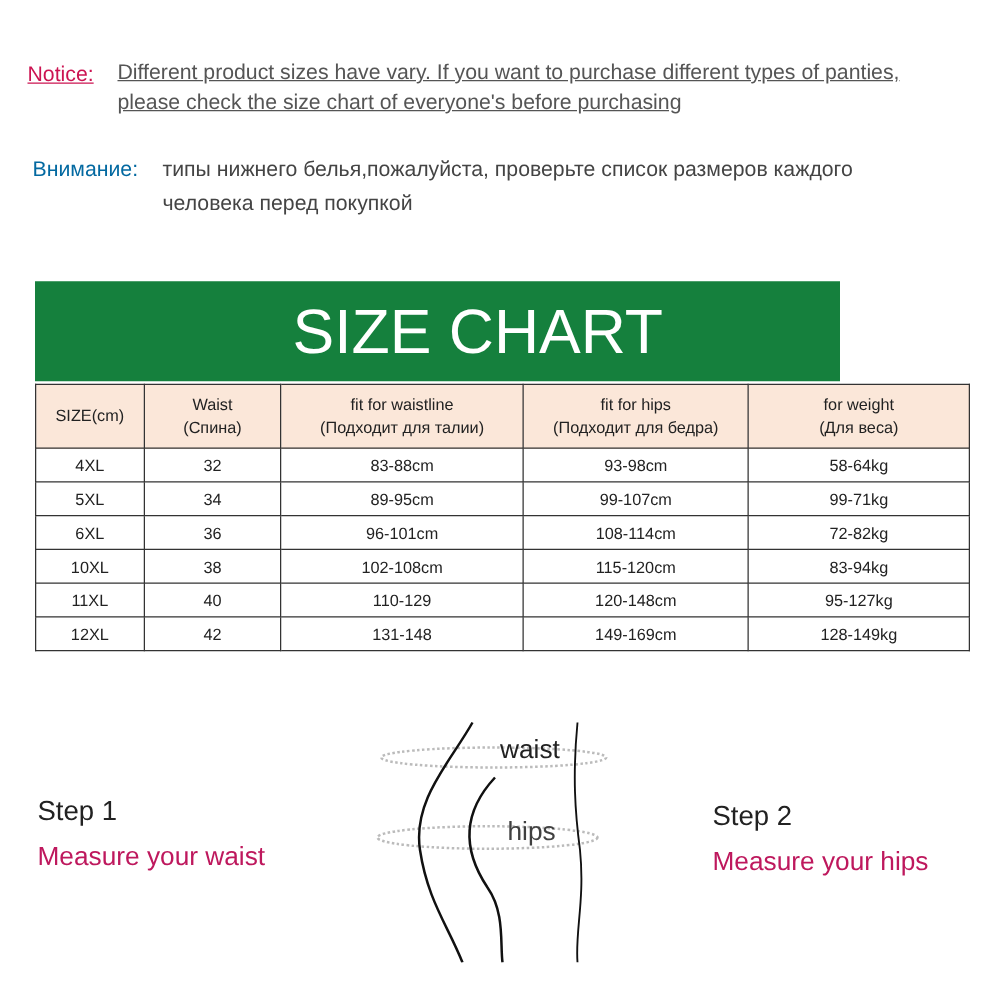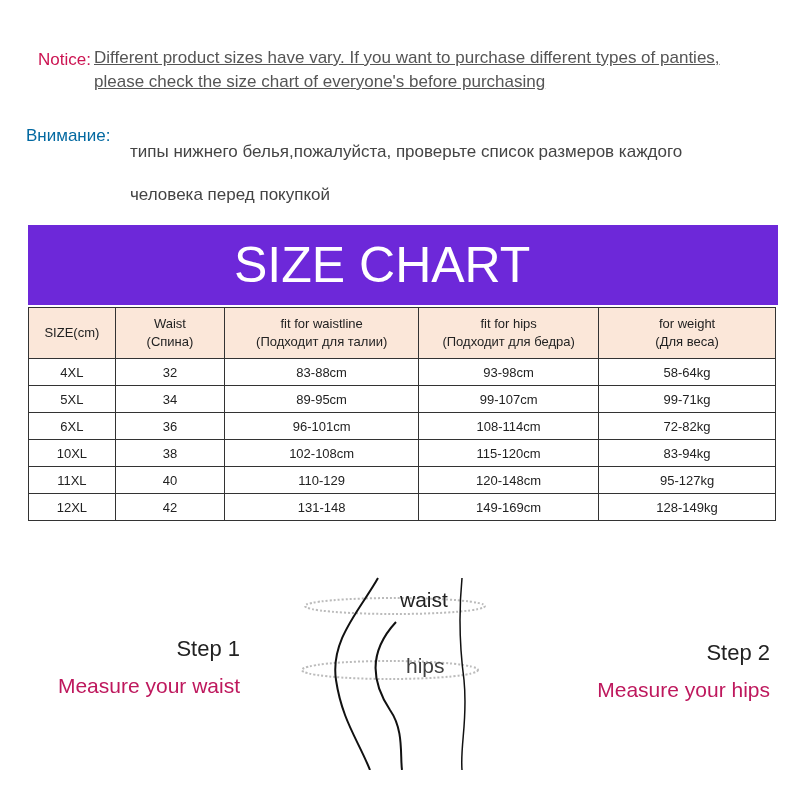--- a/index.html
+++ b/index.html
@@ -1,31 +1,31 @@
 <!DOCTYPE html>
 <html><head>
 <meta charset="utf-8">
 <style>
   html,body{margin:0;padding:0;background:#fff;}
   body{width:800px;height:800px;position:relative;overflow:hidden;font-family:"Liberation Sans",sans-serif;}
   .notice{position:absolute;left:22px;top:46px;width:770px;font-size:17px;line-height:24px;color:#555;}
-  .notice .lbl{color:#cc1452;font-weight:normal;font-size:17px;position:absolute;left:16px;top:2px;}
+  .notice .lbl{color:#cc1452;font-weight:normal;font-size:17px;position:absolute;left:0;top:2px;text-decoration:underline;}
   .notice .txt{margin-left:72px;text-decoration:underline;}
   .vnim{position:absolute;left:22px;top:122px;width:770px;font-size:17px;line-height:27px;color:#444;}
   .vnim .lbl{color:#0369a1;position:absolute;left:4px;top:0;}
   .vnim .l1{margin-left:110px;}
-  .vnim .l2{margin-left:108px;margin-top:16px;}
-  .band{position:absolute;left:28px;top:225px;width:750px;height:80px;background:#6d28d9;}
+  .vnim .l2{margin-left:108px;}
+  .band{position:absolute;left:28px;top:225px;width:644px;height:80px;background:#15803d;}
   .band span{position:absolute;left:206px;top:10px;color:#fff;font-size:50px;line-height:60px;letter-spacing:0px;}
   table{position:absolute;left:28px;top:307px;width:748px;border-collapse:collapse;font-size:13px;color:#222;}
   td,th{border:1.5px solid #333;text-align:center;font-weight:normal;padding:0;}
   th{background:#fbe7d9;height:50px;line-height:18px;}
   td{height:26px;}
   .c0{width:86px}.c1{width:109px}.c2{width:194px}.c3{width:180px}.c4{width:177px}
-  .step{position:absolute;text-align:right;color:#333;}
+  .step{position:absolute;text-align:left;color:#333;}
   .step .t{font-size:22px;color:#222;}
   .step .d{font-size:21px;color:#be185d;margin-top:12px;}
   .fig{position:absolute;left:300px;top:570px;width:200px;height:200px;}
   .fig .w{position:absolute;left:100px;top:18px;font-size:21px;color:#222;}
   .fig .h{position:absolute;left:106px;top:84px;font-size:21px;color:#404040;}
 </style>
 </head>
 <body>
 
 <div class="notice">

